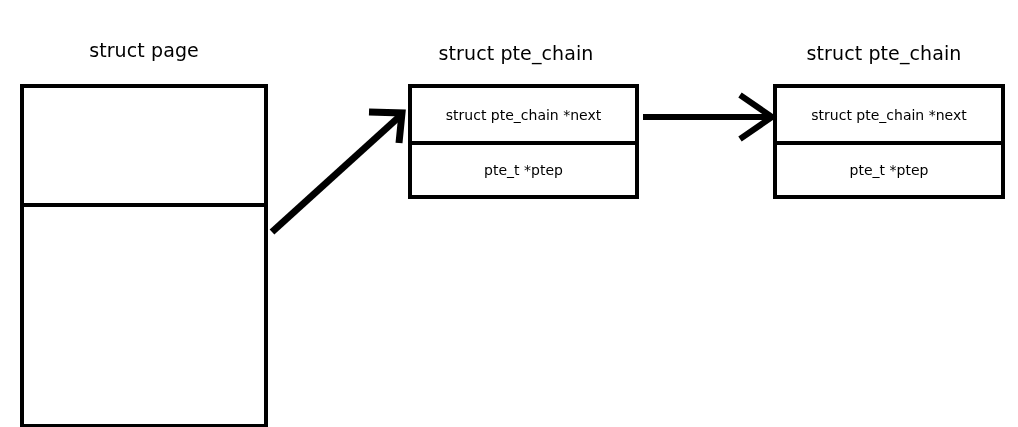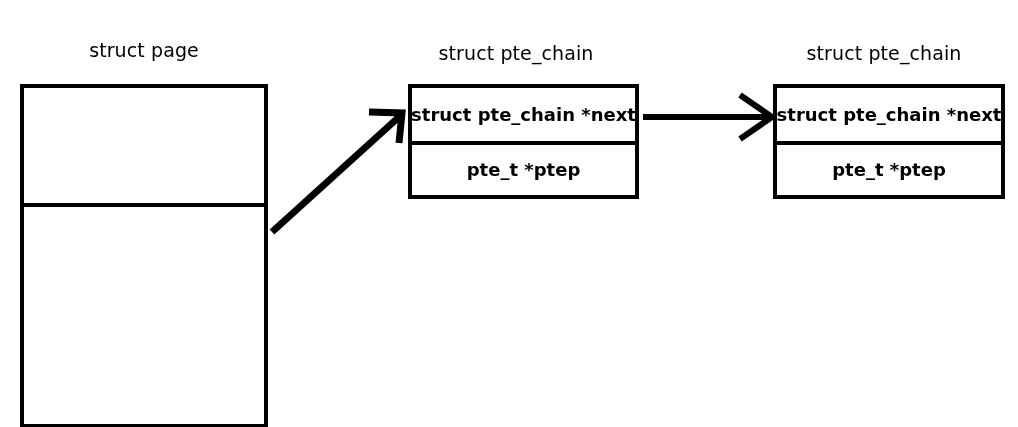--- a/index.html
+++ b/index.html
@@ -37,26 +37,25 @@
     background: #ffffff;
     display: flex;
     flex-direction: column;
   }
   .cell {
     box-sizing: border-box;
     background: #ffffff;
     display: flex;
     align-items: center;
     justify-content: center;
-    font-size: 18px;
+    font-size: 14px;
     line-height: 22px;
     color: #000000;
     white-space: nowrap;
     overflow: hidden;
-    font-weight: bold;
   }
   .cell.divider-below {
     border-bottom: 4px solid #000000;
   }
   .cell.empty { }
 
   
   #page-box {
     left: 20px;
     top: 68px;

